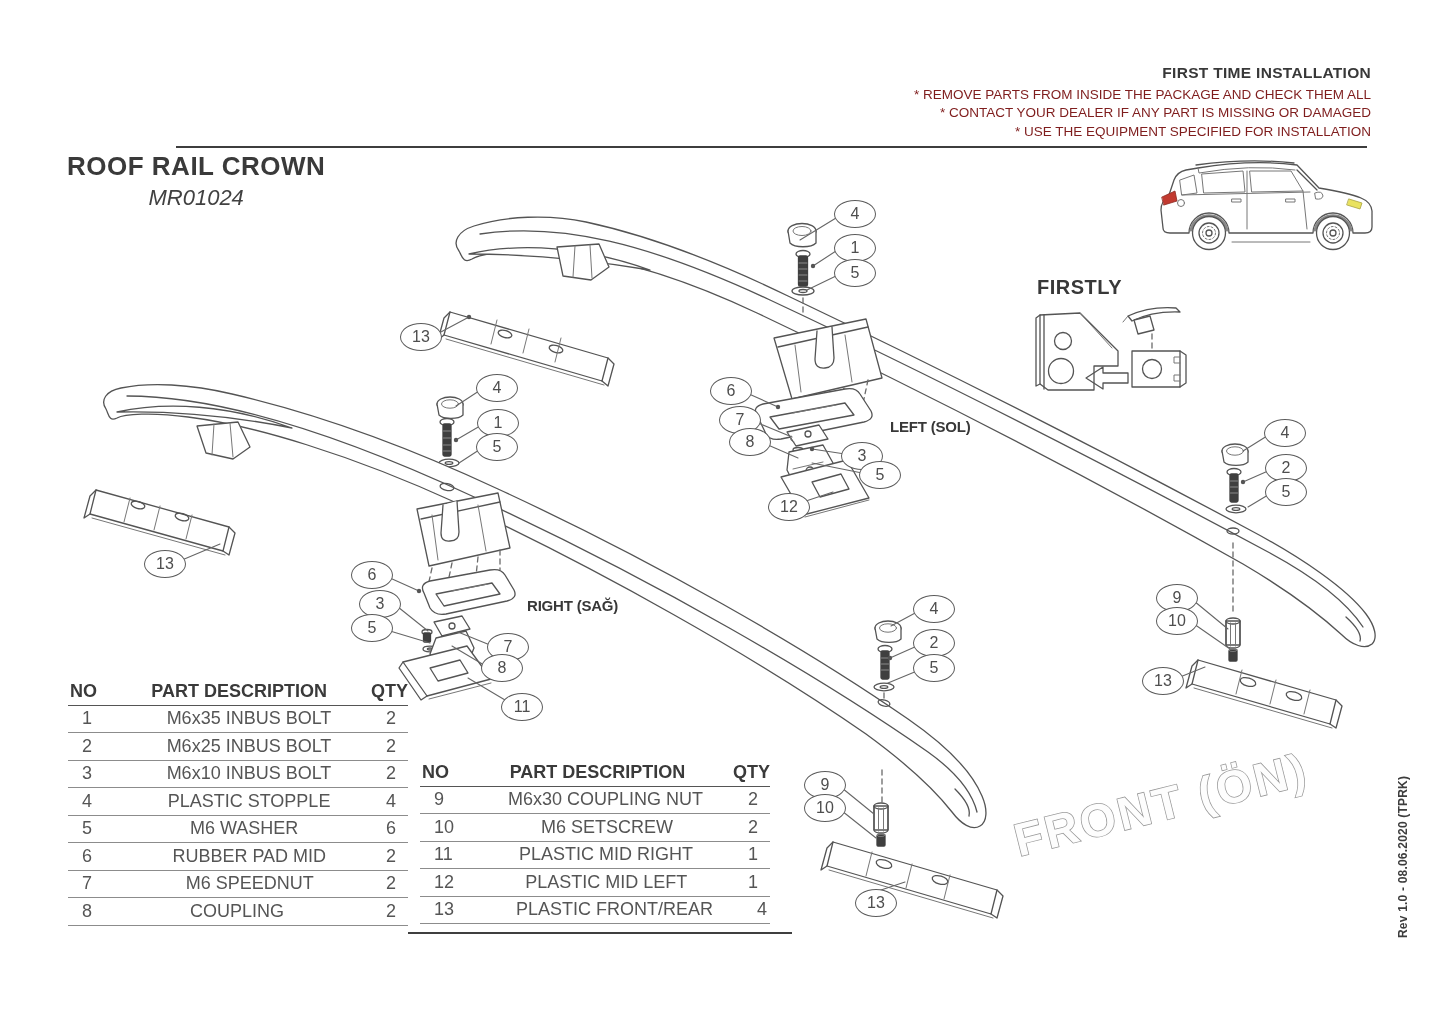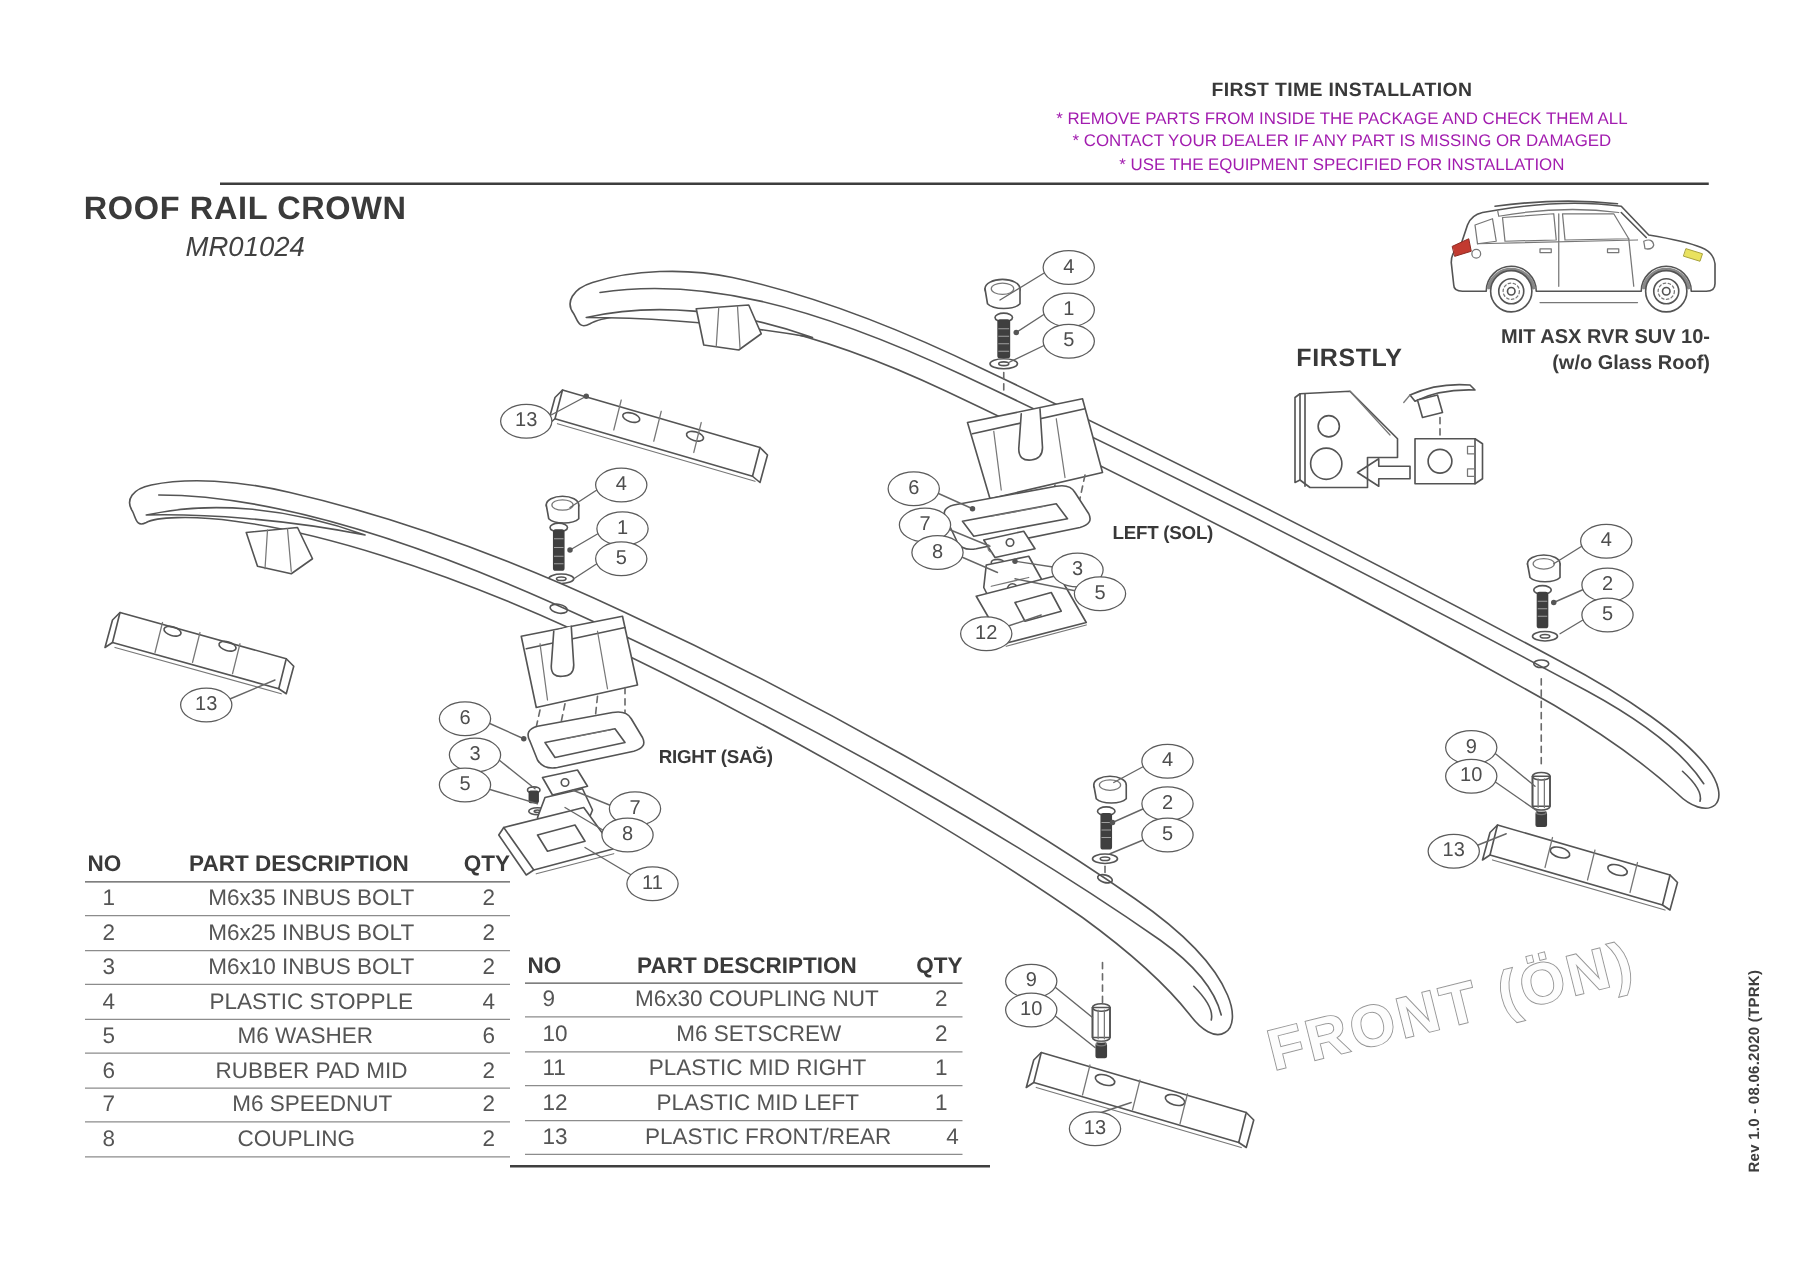--- a/index.html
+++ b/index.html
@@ -2,23 +2,23 @@
 <html><head>
 <meta charset="utf-8">
 <style>
   html,body{margin:0;padding:0;background:#e8e8e8;}
   .page{
     position:relative;width:1445px;height:1021px;background:#ffffff;overflow:hidden;
     font-family:"Liberation Sans", sans-serif;color:#3d3d3d;
   }
   .abs{position:absolute;}
   
-  .hdr{left:800px;top:64px;width:547px;text-align:center;}
+  .hdr{left:824px;top:64px;width:547px;text-align:right;}
   .hdr .hdr-title{font-size:15.5px;font-weight:bold;letter-spacing:.3px;margin-bottom:4px;color:#383838;}
-  .hdr .note{font-size:13.5px;line-height:18.4px;color:#a21caf;}
+  .hdr .note{font-size:13.5px;line-height:18.4px;color:#7f1d1d;}
   .divider{left:176px;top:146px;width:1191px;height:2px;background:#3d3d3d;}
   
   .ttl{left:67px;top:151px;}
   .ttl .name{font-size:26px;font-weight:bold;letter-spacing:.5px;color:#3a3a3a;text-align:right;}
   .ttl .code{font-size:22px;font-style:italic;font-weight:500;margin-top:3px;color:#414141;text-align:center;}
   
   .veh{left:1088px;top:259px;width:280px;text-align:right;font-size:16px;font-weight:600;line-height:21px;color:#3c3c3c;}
   
   .firstly{left:1037px;top:276px;font-size:20px;font-weight:bold;letter-spacing:.5px;color:#383838;}
   .side-label{font-size:15px;font-weight:bold;letter-spacing:-.2px;color:#383838;}
@@ -335,24 +335,20 @@
     <div class="note">* CONTACT YOUR DEALER IF ANY PART IS MISSING OR DAMAGED</div>
     <div class="note">* USE THE EQUIPMENT SPECIFIED FOR INSTALLATION</div>
   </div>
   <div class="abs divider"></div>
 
   <div class="abs ttl">
     <div class="name">ROOF RAIL CROWN</div>
     <div class="code">MR01024</div>
   </div>
 
-  <div class="abs veh">
-    <div>MIT ASX RVR SUV 10-</div>
-    <div>(w/o Glass Roof)</div>
-  </div>
 
   <div class="abs firstly">FIRSTLY</div>
   <div class="abs side-label lbl-left">LEFT (SOL)</div>
   <div class="abs side-label lbl-right">RIGHT (SAĞ)</div>
   <div class="abs rev">Rev 1.0 - 08.06.2020 (TPRK)</div>
 
   <div class="bubble" style="left:834px;top:200px">4</div>
   <div class="bubble" style="left:834px;top:234px">1</div>
   <div class="bubble" style="left:834px;top:259px">5</div>
   <div class="bubble" style="left:400px;top:323px">13</div>

